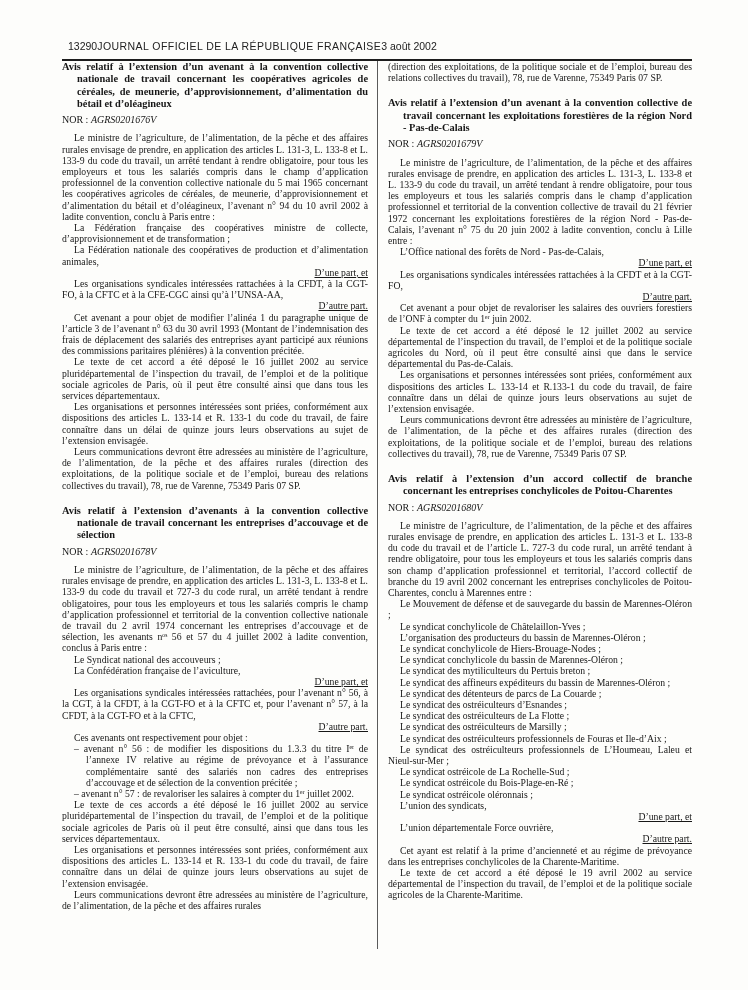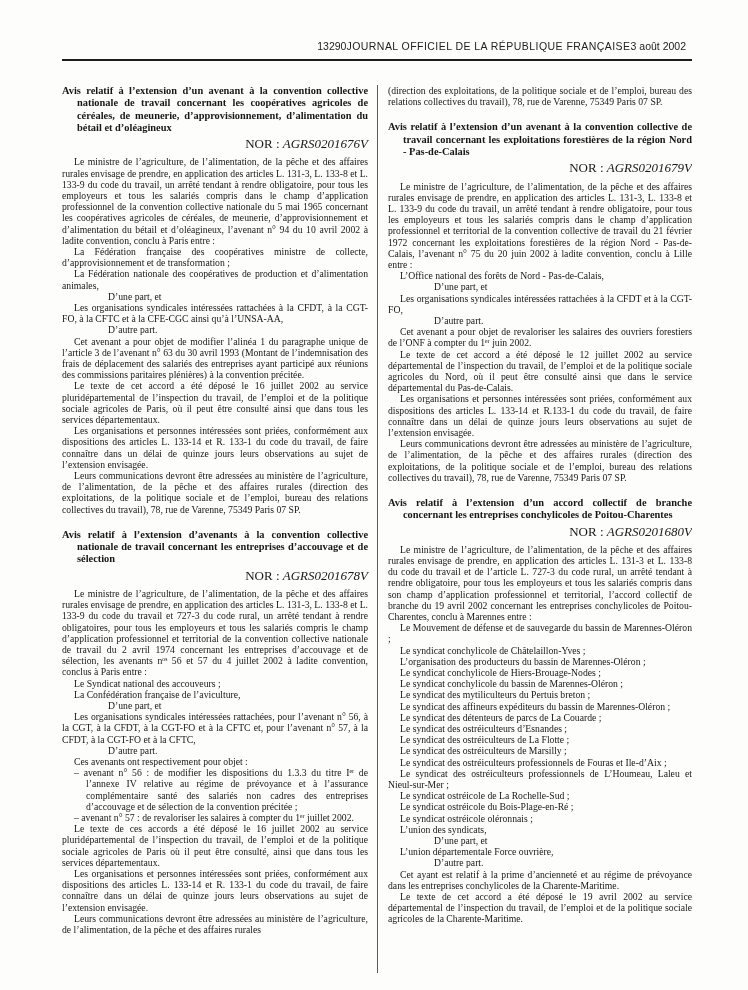--- a/index.html
+++ b/index.html
@@ -6,57 +6,56 @@
   .page{
     width:748px;height:990px;
     background:#fdfdfb;
     padding:40px 56px 0 62px;
     box-sizing:border-box;
     font-family:"Liberation Serif","DejaVu Serif",serif;
     color:#1b1b1b;
     overflow:hidden;
   }
   .header{
-    display:flex;justify-content:flex-end;align-items:baseline;
+    display:flex;justify-content:flex-start;align-items:baseline;
     font-family:"Liberation Sans","DejaVu Sans",sans-serif;
     font-size:10.5px;color:#222;
     padding:0 6px;
   }
   .journal-title{letter-spacing:.45px;}
   .header-rule{border-bottom:2px solid #1d1d1d;margin-top:7px;height:0;}
   .content{
     display:flex;
-    margin-top:24px;
     height:888px;
     overflow:hidden;
   }
   .col{
     box-sizing:border-box;
     font-size:9.7px;
     line-height:11.2px;
     text-align:justify;
     color:#171717;
   }
   .col-left{width:315px;padding-right:9px;}
   .col-right{width:315px;border-left:1px solid #5a5a5a;padding-left:10px;}
   .blk{margin:0;}
   .blk.para{text-indent:12px;}
   .blk.cont{text-indent:0;}
-  .blk.sub{padding-left:46px;text-align:left;text-indent:0;}
+  .blk.sub{padding-left:46px;text-align:right;text-indent:0;text-decoration:underline;}
   .blk.list{padding-left:24px;text-indent:-12px;}
   .blk.heading{
     font-weight:bold;
     font-size:10.4px;line-height:12.3px;
     padding-left:15px;text-indent:-15px;
     margin:14px 0 4px 0;
   }
   .col > .heading:first-child{margin-top:0;}
   .blk.nor{
-    text-align:right;text-indent:0;
-    font-size:13px;
+    text-align:left;text-indent:0;
+    font-size:10px;
     margin:3px 0 7px 0;
   }
   .nor-code{font-style:italic;}
 </style>
 </head>
 <body>
 
 <div class="page">
   <div class="header">
     <span class="page-number">13290</span>

